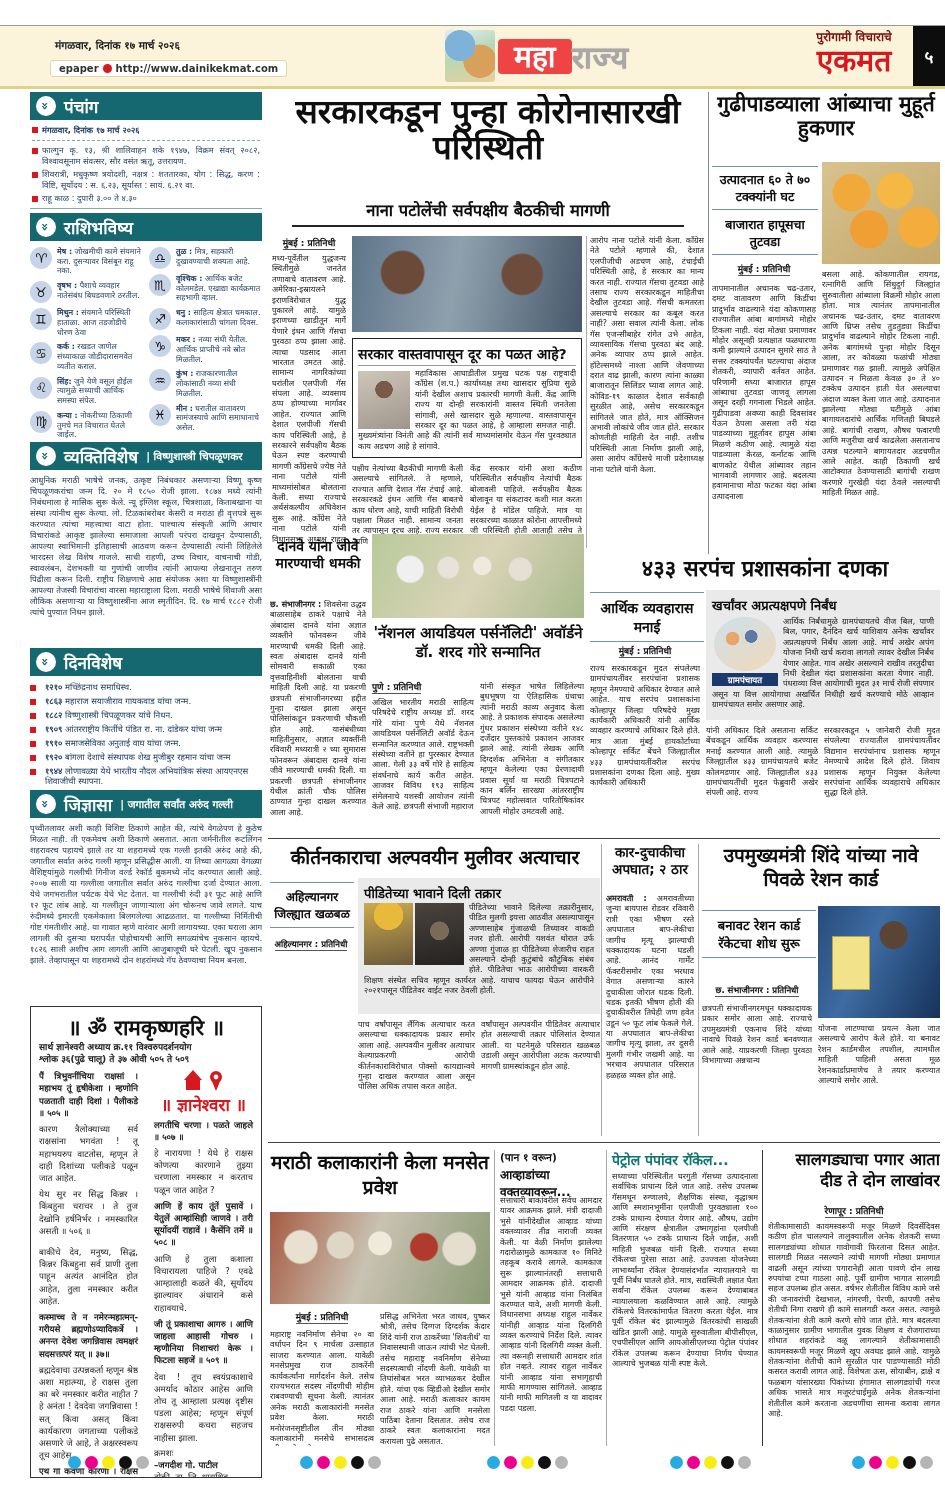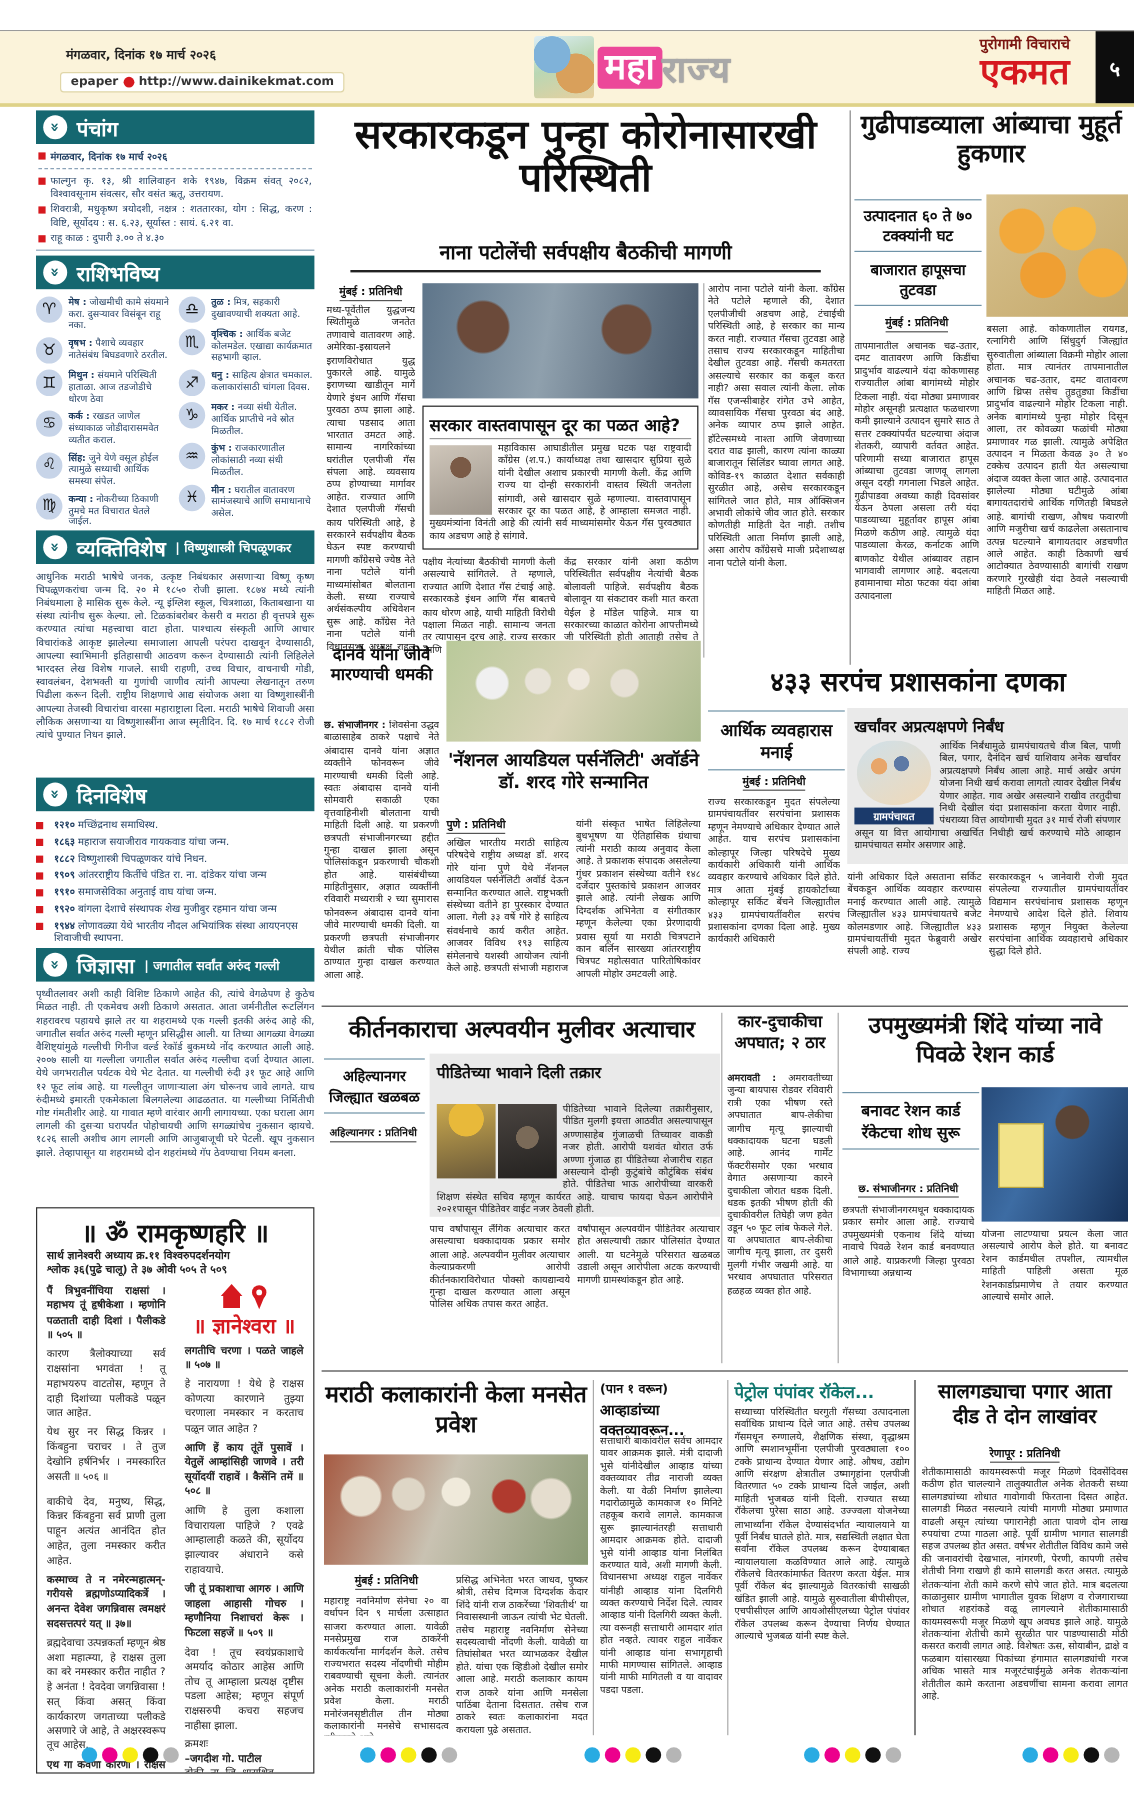--- a/index.html
+++ b/index.html
@@ -11,21 +11,21 @@
   .topline{left:0;top:25px;width:945px;height:1px;background:#9a9a9a;}
   .band{left:0;top:26px;width:945px;height:60px;background:#fbf3da;border-bottom:3px solid #ded288;}
   .date-txt{left:55px;top:38px;font-size:10.5px;font-weight:bold;color:#222;}
   .epaper{left:50px;top:60px;background:#fff;border:1px solid #e0d6a8;border-radius:3px;padding:2px 8px;font-size:10px;font-weight:bold;color:#333;display:flex;align-items:center;gap:4px;}
   .epaper .dot-ic{width:9px;height:9px;border-radius:50%;background:#d6191f;display:inline-block;}
   .collage{left:445px;top:30px;width:50px;height:52px;border-radius:3px;background:
     radial-gradient(circle at 30% 30%,#7fb2d9 0 30%,transparent 31%),
     radial-gradient(circle at 70% 60%,#d9a05b 0 35%,transparent 36%),
     linear-gradient(160deg,#ddeef7 0%,#b9d7b4 45%,#e8cf9d 100%);}
   .mast{left:498px;top:30px;height:52px;display:flex;align-items:center;}
-  .mast .m1{background:#ec4899;color:#fff;font-size:30px;font-weight:bold;padding:1px 6px;border-radius:4px;line-height:1.1;}
+  .mast .m1{background:#ef4444;color:#fff;font-size:30px;font-weight:bold;padding:1px 16px;border-radius:4px;line-height:1.1;}
   .mast .m2{color:#a8a8a8;font-size:30px;font-weight:bold;letter-spacing:1px;text-shadow:0 0 1px #888;}
   .brandbox{left:795px;top:28px;width:118px;height:56px;text-align:center;}
   .tagline{font-size:12px;font-weight:bold;color:#7a1410;}
   .brand{font-size:30px;font-weight:bold;color:#d6191f;line-height:1.05;}
   .pagebox{left:913px;top:26px;width:32px;height:60px;background:#0d0d0d;color:#fff;display:flex;align-items:center;justify-content:center;font-size:17px;font-weight:bold;}
   
   .sec-h{width:232px;height:28px;background:#156770;color:#fff;display:flex;align-items:center;gap:8px;padding:0;box-sizing:border-box;}
   .sec-h .chev{width:20px;height:20px;margin-left:6px;border-radius:50%;background:#fff;color:#156770;display:flex;align-items:center;justify-content:center;font-size:13px;font-weight:bold;transform:rotate(90deg);flex:0 0 auto;}
   .sec-h .t{font-size:17px;font-weight:bold;}
   .sec-h .sub{font-size:10.5px;font-weight:bold;}
@@ -340,21 +340,21 @@
   </div>
   <div class="abs bodytxt clip" style="left:706px;top:726px;width:112px;height:110px;">यांनी अधिकार दिले असताना सर्किट बेंचकडून आर्थिक व्यवहार करण्यास मनाई करण्यात आली आहे. त्यामुळे जिल्ह्यातील ४३३ ग्रामपंचायतचे बजेट कोलमडणार आहे. जिल्ह्यातील ४३३ ग्रामपंचायतींची मुदत फेब्रुवारी अखेर संपली आहे. राज्य</div>
   <div class="abs bodytxt clip" style="left:824px;top:726px;width:116px;height:110px;">सरकारकडून ५ जानेवारी रोजी मुदत संपलेल्या राज्यातील ग्रामपंचायतींवर विद्यमान सरपंचांनाच प्रशासक म्हणून नेमण्याचे आदेश दिले होते. शिवाय प्रशासक म्हणून नियुक्त केलेल्या सरपंचांना आर्थिक व्यवहाराचे अधिकार सुद्धा दिले होते.</div>
 
   <div class="abs hline" style="left:268px;top:838px;width:672px;"></div>
 
   <div class="abs hl clip" style="left:270px;top:844px;width:330px;height:28px;font-size:19px;">कीर्तनकाराचा अल्पवयीन मुलीवर अत्याचार</div>
   <div class="abs rulebox" style="left:270px;top:882px;width:82px;font-size:12px;padding:5px 1px;">अहिल्यानगर जिल्ह्यात खळबळ</div>
   <div class="abs byline" style="left:270px;top:938px;width:82px;font-size:8.5px;"><span>अहिल्यानगर : प्रतिनिधी</span></div>
   <div class="abs graybox clip" style="left:358px;top:878px;width:242px;height:136px;">
-    <div style="font-size:13px;font-weight:bold;color:#0d0d0d;margin-bottom:18px;">पीडितेच्या भावाने दिली तक्रार</div>
+    <div style="font-size:13px;font-weight:bold;color:#0d0d0d;margin-bottom:1px;">पीडितेच्या भावाने दिली तक्रार</div>
     <div style="float:left;width:100px;height:62px;margin:0 5px 2px 0;display:flex;gap:2px;">
       <div style="flex:1;background:
           radial-gradient(circle at 50% 20%,#e8b93a 0 26%,transparent 27%),
           linear-gradient(170deg,#caa94e 0%,#6b5a3a 100%);"></div>
       <div style="flex:1;background:
           radial-gradient(circle at 50% 45%,#7a6a58 0 22%,transparent 23%),
           linear-gradient(170deg,#4a4440 0%,#242220 100%);"></div>
     </div>
     <div class="bodytxt" style="font-size:8px;">पीडितेच्या भावाने दिलेल्या तक्रारीनुसार, पीडित मुलगी इयत्ता आठवीत असल्यापासून अण्णासाहेब गुंजाळची तिच्यावर वाकडी नजर होती. आरोपी यशवंत थोरात उर्फ अण्णा गुंजाळ हा पीडितेच्या शेजारीच राहत असल्याने दोन्ही कुटुंबांचे कौटुंबिक संबंध होते. पीडितेचा भाऊ आरोपीच्या वारकरी शिक्षण संस्थेत सचिव म्हणून कार्यरत आहे. याचाच फायदा घेऊन आरोपीने २०२१पासून पीडितेवर वाईट नजर ठेवली होती.</div>
   </div>
@@ -399,21 +399,21 @@
     <div style="font-size:10.5px;font-weight:bold;color:#111;">(पान १ वरून)</div>
     <div style="font-size:12px;font-weight:bold;color:#0d0d0d;margin:2px 0 4px 0;">आव्हाडांच्या वक्तव्यावरून...</div>
   </div>
   <div class="abs bodytxt clip" style="left:500px;top:1196px;width:102px;height:250px;">सत्ताधारी बाकांवरील सर्वच आमदार यावर आक्रमक झाले. मंत्री दादाजी भुसे यांनीदेखील आव्हाड यांच्या वक्तव्यावर तीव्र नाराजी व्यक्त केली. या वेळी निर्माण झालेल्या गदारोळामुळे कामकाज १० मिनिटे तहकूब करावे लागले. कामकाज सुरू झाल्यानंतरही सत्ताधारी आमदार आक्रमक होते. दादाजी भुसे यांनी आव्हाड यांना निलंबित करण्यात यावे, अशी मागणी केली. विधानसभा अध्यक्ष राहुल नार्वेकर यांनीही आव्हाड यांना दिलगिरी व्यक्त करण्याचे निर्देश दिले. त्यावर आव्हाड यांनी दिलगिरी व्यक्त केली. त्या वरूनही सत्ताधारी आमदार शांत होत नव्हते. त्यावर राहुल नार्वेकर यांनी आव्हाड यांना सभागृहाची माफी मागण्यास सांगितले. आव्हाड यांनी माफी मागितली व या वादावर पडदा पडला.</div>
   <div class="abs vline" style="left:606px;top:1150px;height:296px;background:#aaa;"></div>
 
   <div class="abs" style="left:612px;top:1150px;width:146px;font-size:14px;font-weight:bold;color:#0f766e;">पेट्रोल पंपांवर रॉकेल...</div>
   <div class="abs bodytxt clip" style="left:612px;top:1172px;width:146px;height:274px;">सध्याच्या परिस्थितीत घरगुती गॅसच्या उत्पादनाला सर्वाधिक प्राधान्य दिले जात आहे. तसेच उपलब्ध गॅसमधून रुग्णालये, शैक्षणिक संस्था, वृद्धाश्रम आणि स्मशानभूमींना एलपीजी पुरवठ्याला १०० टक्के प्राधान्य देण्यात येणार आहे. औषध, उद्योग आणि संरक्षण क्षेत्रातील उष्मागृहांना एलपीजी वितरणात ५० टक्के प्राधान्य दिले जाईल, अशी माहिती भुजबळ यांनी दिली. राज्यात सध्या रॉकेलचा पुरेसा साठा आहे. उज्ज्वला योजनेच्या लाभार्थ्यांना रॉकेल देण्यासंदर्भात न्यायालयाने या पूर्वी निर्बंध घातले होते. मात्र, सद्यस्थिती लक्षात घेता सर्वांना रॉकेल उपलब्ध करून देण्याबाबत न्यायालयाला कळविण्यात आले आहे. त्यामुळे रॉकेलचे वितरकांमार्फत वितरण करता येईल. मात्र पूर्वी रॉकेल बंद झाल्यामुळे वितरकांची साखळी खंडित झाली आहे. यामुळे सुरुवातीला बीपीसीएल, एचपीसीएल आणि आयओसीएलच्या पेट्रोल पंपांवर रॉकेल उपलब्ध करून देण्याचा निर्णय घेण्यात आल्याचे भुजबळ यांनी स्पष्ट केले.</div>
   <div class="abs vline" style="left:762px;top:1150px;height:296px;background:#333;"></div>
 
-  <div class="abs hl clip" style="left:768px;top:1150px;width:172px;height:52px;font-size:16.5px;line-height:1.25;">सालगड्याचा पगार आता दीड ते दोन लाखांवर</div>
+  <div class="abs hl clip" style="left:768px;top:1150px;width:172px;height:52px;font-size:16.5px;line-height:1.25;text-align:right;">सालगड्याचा पगार आता दीड ते दोन लाखांवर</div>
   <div class="abs byline" style="left:768px;top:1204px;width:172px;"><span>रेणापूर : प्रतिनिधी</span></div>
   <div class="abs bodytxt clip" style="left:768px;top:1222px;width:172px;height:224px;">शेतीकामासाठी कायमस्वरूपी मजूर मिळणे दिवसेंदिवस कठीण होत चालल्याने तालुक्यातील अनेक शेतकरी सध्या सालगड्यांच्या शोधात गावोगावी फिरताना दिसत आहेत. सालगडी मिळत नसल्याने त्यांची मागणी मोठ्या प्रमाणात वाढली असून त्यांच्या पगारानेही आता पावणे दोन लाख रुपयांचा टप्पा गाठला आहे. पूर्वी ग्रामीण भागात सालगडी सहज उपलब्ध होत असत. वर्षभर शेतीतील विविध कामे जसे की जनावरांची देखभाल, नांगरणी, पेरणी, कापणी तसेच शेतीची निगा राखणे ही कामे सालगडी करत असत. त्यामुळे शेतकऱ्यांना शेती कामे करणे सोपे जात होते. मात्र बदलत्या काळानुसार ग्रामीण भागातील युवक शिक्षण व रोजगाराच्या शोधात शहरांकडे वळू लागल्याने शेतीकामासाठी कायमस्वरूपी मजूर मिळणे खूप अवघड झाले आहे. यामुळे शेतकऱ्यांना शेतीची कामे सुरळीत पार पाडण्यासाठी मोठी कसरत करावी लागत आहे. विशेषतः ऊस, सोयाबीन, द्राक्षे व फळबाग यांसारख्या पिकांच्या हंगामात सालगड्यांची गरज अधिक भासते मात्र मजूरटंचाईमुळे अनेक शेतकऱ्यांना शेतीतील कामे करताना अडचणींचा सामना करावा लागत आहे.</div>
 
   <div class="abs dots" style="left:68px;top:1456px;">
     <span class="dot c"></span>
       <span class="dot m"></span>
       <span class="dot y"></span>
       <span class="dot k"></span>
       <span class="dot g"></span>
   </div>

